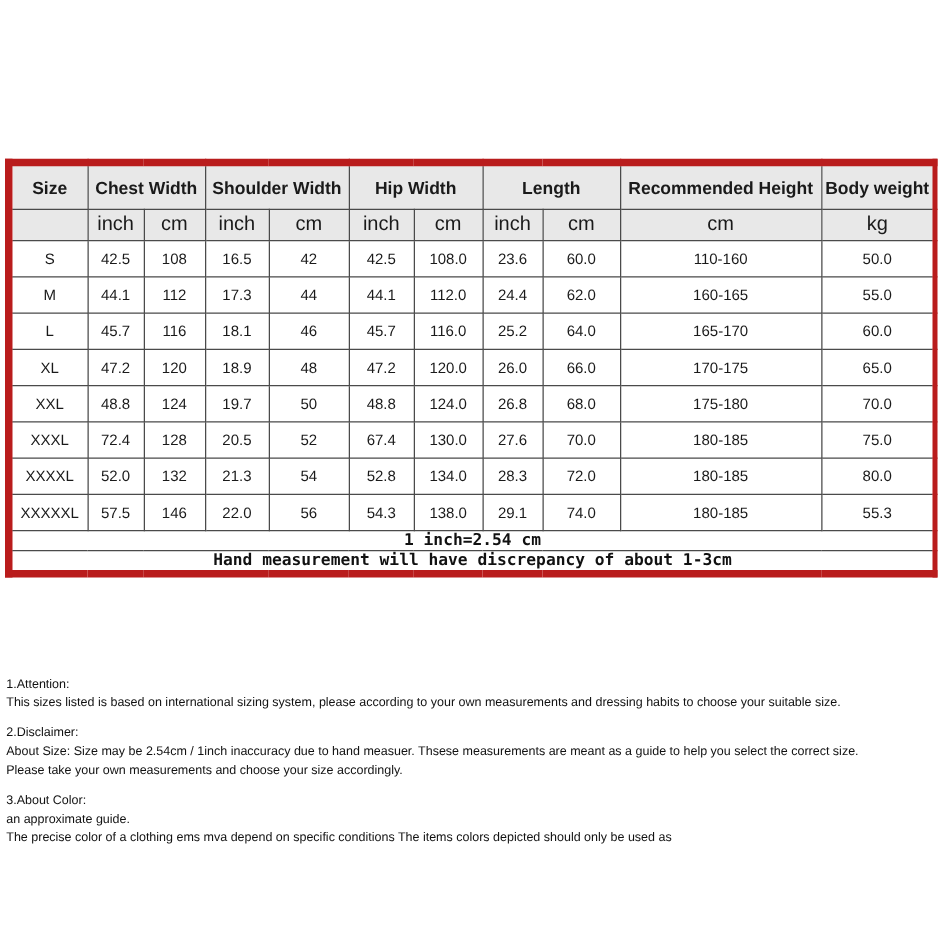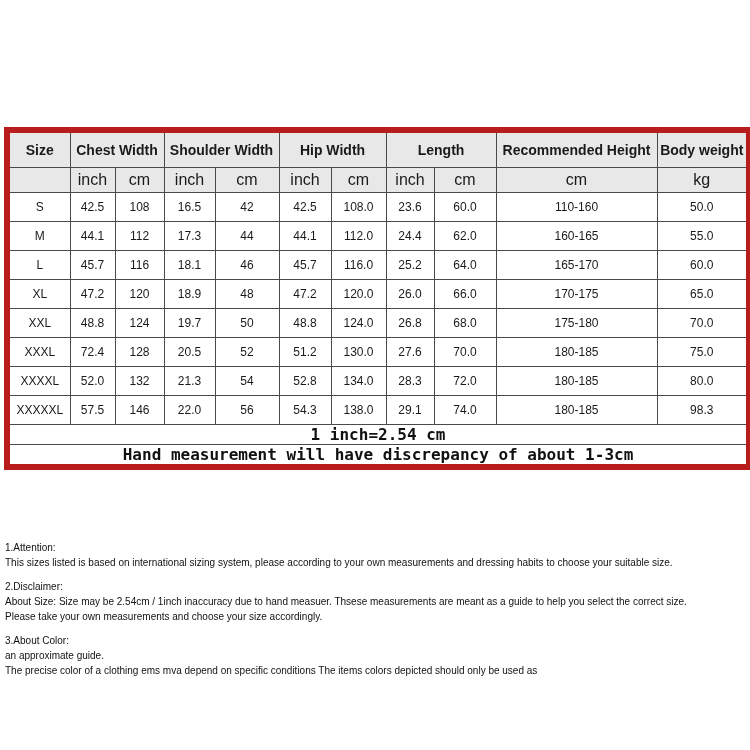--- a/index.html
+++ b/index.html
@@ -49,21 +49,21 @@
   }
   td.data-cell {
     background: #ffffff;
     font-size: 12px;
     height: 28px;
     color: #1a1a1a;
   }
   td.footnote-cell {
     background: #ffffff;
     font-family: "DejaVu Sans Mono", monospace;
-    font-size: 16px;
+    font-size: 13px;
     font-weight: bold;
     height: 14px;
     color: #111111;
   }
   .notes {
     position: absolute;
     left: 5px;
     top: 540px;
     width: 745px;
     font-size: 10px;
@@ -184,21 +184,21 @@
         <td class="data-cell">68.0</td>
         <td class="data-cell">175-180</td>
         <td class="data-cell">70.0</td>
       </tr>
       <tr>
         <td class="data-cell">XXXL</td>
         <td class="data-cell">72.4</td>
         <td class="data-cell">128</td>
         <td class="data-cell">20.5</td>
         <td class="data-cell">52</td>
-        <td class="data-cell">51.2</td>
+        <td class="data-cell">67.4</td>
         <td class="data-cell">130.0</td>
         <td class="data-cell">27.6</td>
         <td class="data-cell">70.0</td>
         <td class="data-cell">180-185</td>
         <td class="data-cell">75.0</td>
       </tr>
       <tr>
         <td class="data-cell">XXXXL</td>
         <td class="data-cell">52.0</td>
         <td class="data-cell">132</td>
@@ -215,21 +215,21 @@
         <td class="data-cell">XXXXXL</td>
         <td class="data-cell">57.5</td>
         <td class="data-cell">146</td>
         <td class="data-cell">22.0</td>
         <td class="data-cell">56</td>
         <td class="data-cell">54.3</td>
         <td class="data-cell">138.0</td>
         <td class="data-cell">29.1</td>
         <td class="data-cell">74.0</td>
         <td class="data-cell">180-185</td>
-        <td class="data-cell">98.3</td>
+        <td class="data-cell">55.3</td>
       </tr>
       <tr>
         <td class="footnote-cell" colspan="11">1 inch=2.54 cm</td>
       </tr>
       <tr>
         <td class="footnote-cell" colspan="11">Hand measurement will have discrepancy of about 1-3cm</td>
       </tr>
     </tbody>
   </table>
 </div>

